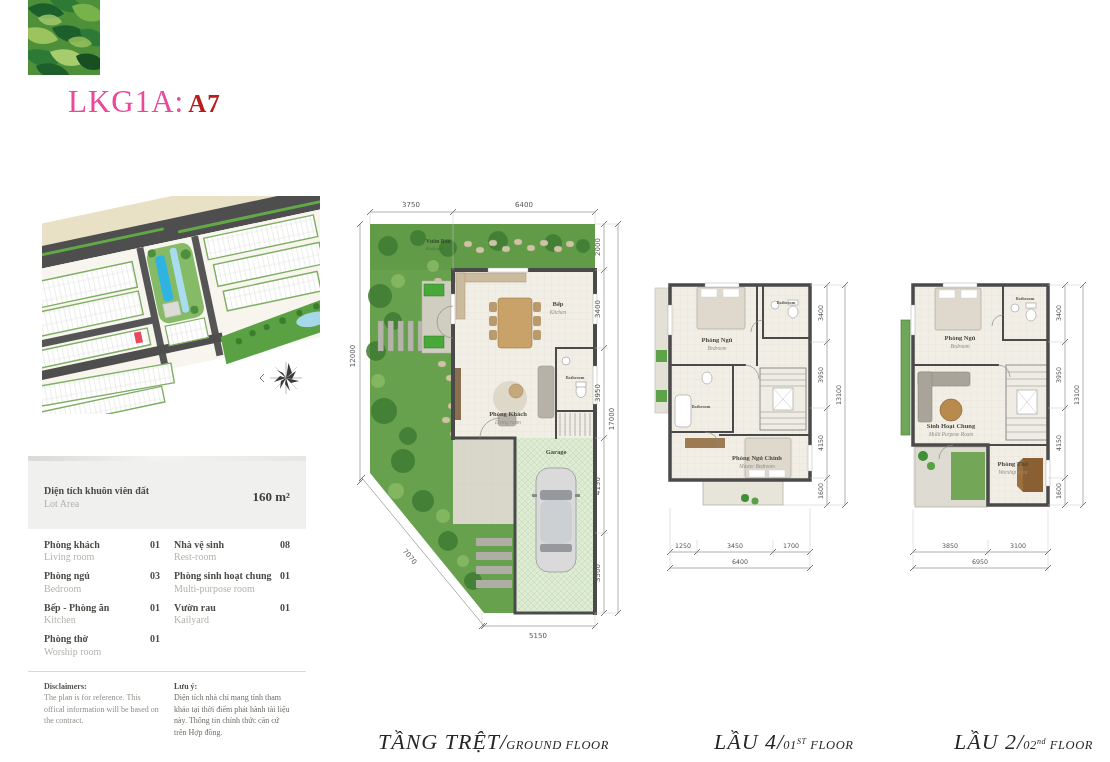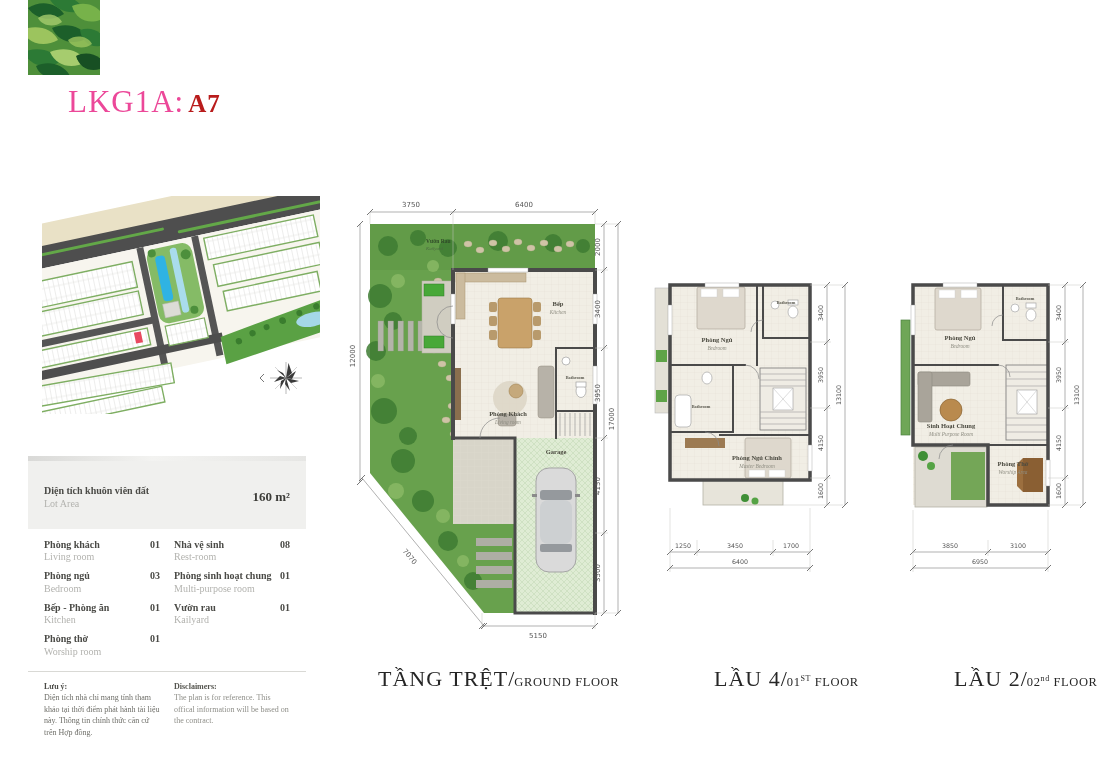--- a/index.html
+++ b/index.html
@@ -26,21 +26,21 @@
   .room-row{display:flex;justify-content:space-between;margin-bottom:7px;}
   .room-count{font-weight:bold;font-size:10px;color:#4a4a46;margin-left:4px;}
   .panel-notes{border-top:1px solid #d9d9d5;display:flex;gap:14px;padding:9px 16px 16px 16px;background:#fff;}
   .note-col{flex:1;font-size:8px;line-height:1.45;}
   .note-title{font-weight:bold;color:#4a4a46;}
   .note-body{color:#6e6e68;}
   .note-col.en .note-title{color:#55554f;}
   .note-col.en .note-body{color:#8f8f89;}
 
   
-  .plan-caption{position:absolute;top:666px;color:#262626;white-space:nowrap;}
+  .plan-caption{position:absolute;top:729px;color:#262626;white-space:nowrap;font-style:italic;}
   .cap-vi{font-size:22px;letter-spacing:1px;}
   .cap-sep{font-size:22px;}
   .cap-en{font-size:12.5px;letter-spacing:0.6px;}
   .cap-en sup{font-size:8px;margin-top:9px;}
 
   
   .dim{font-family:"DejaVu Sans",sans-serif;font-size:7px;fill:#555;}
   .dimS{font-family:"DejaVu Sans",sans-serif;font-size:6.3px;fill:#555;}
   .rl-vi{font-family:"Liberation Serif",serif;font-weight:bold;font-size:6.5px;fill:#4b4a40;}
   .rl-en{font-family:"Liberation Serif",serif;font-style:italic;font-size:5.3px;fill:#8f8e83;}
@@ -206,27 +206,27 @@
       <div class="room-row">
         <div>
             <div class="lbl-vi">Vườn rau</div>
              <div class="lbl-en">Kailyard</div>
           </div>
         <div class="room-count">01</div>
       </div>
     </div>
   </div>
   <div class="panel-notes">
+    <div class="note-col en">
+      <div class="note-title">Disclaimers:</div>
+      <div class="note-body">The plan is for reference. This offical information will be based on the contract.</div>
+    </div>
     <div class="note-col vi">
       <div class="note-title">Lưu ý:</div>
       <div class="note-body">Diện tích nhà chỉ mang tính tham khảo tại thời điểm phát hành tài liệu này. Thông tin chính thức căn cứ trên Hợp đồng.</div>
-    </div>
-    <div class="note-col en">
-      <div class="note-title">Disclaimers:</div>
-      <div class="note-body">The plan is for reference. This offical information will be based on the contract.</div>
     </div>
   </div>
 </div>
 
 <svg class="abs" style="left:348px;top:186px" width="300" height="470" viewBox="0 0 300 470">
   <defs>
     <pattern id="gridG" width="7" height="7" patternUnits="userSpaceOnUse">
       <path d="M7,0 H0 V7" fill="none" stroke="#e3dfd3" stroke-width="0.5"></path>
     </pattern>
     <pattern id="latG" width="6" height="6" patternUnits="userSpaceOnUse">

